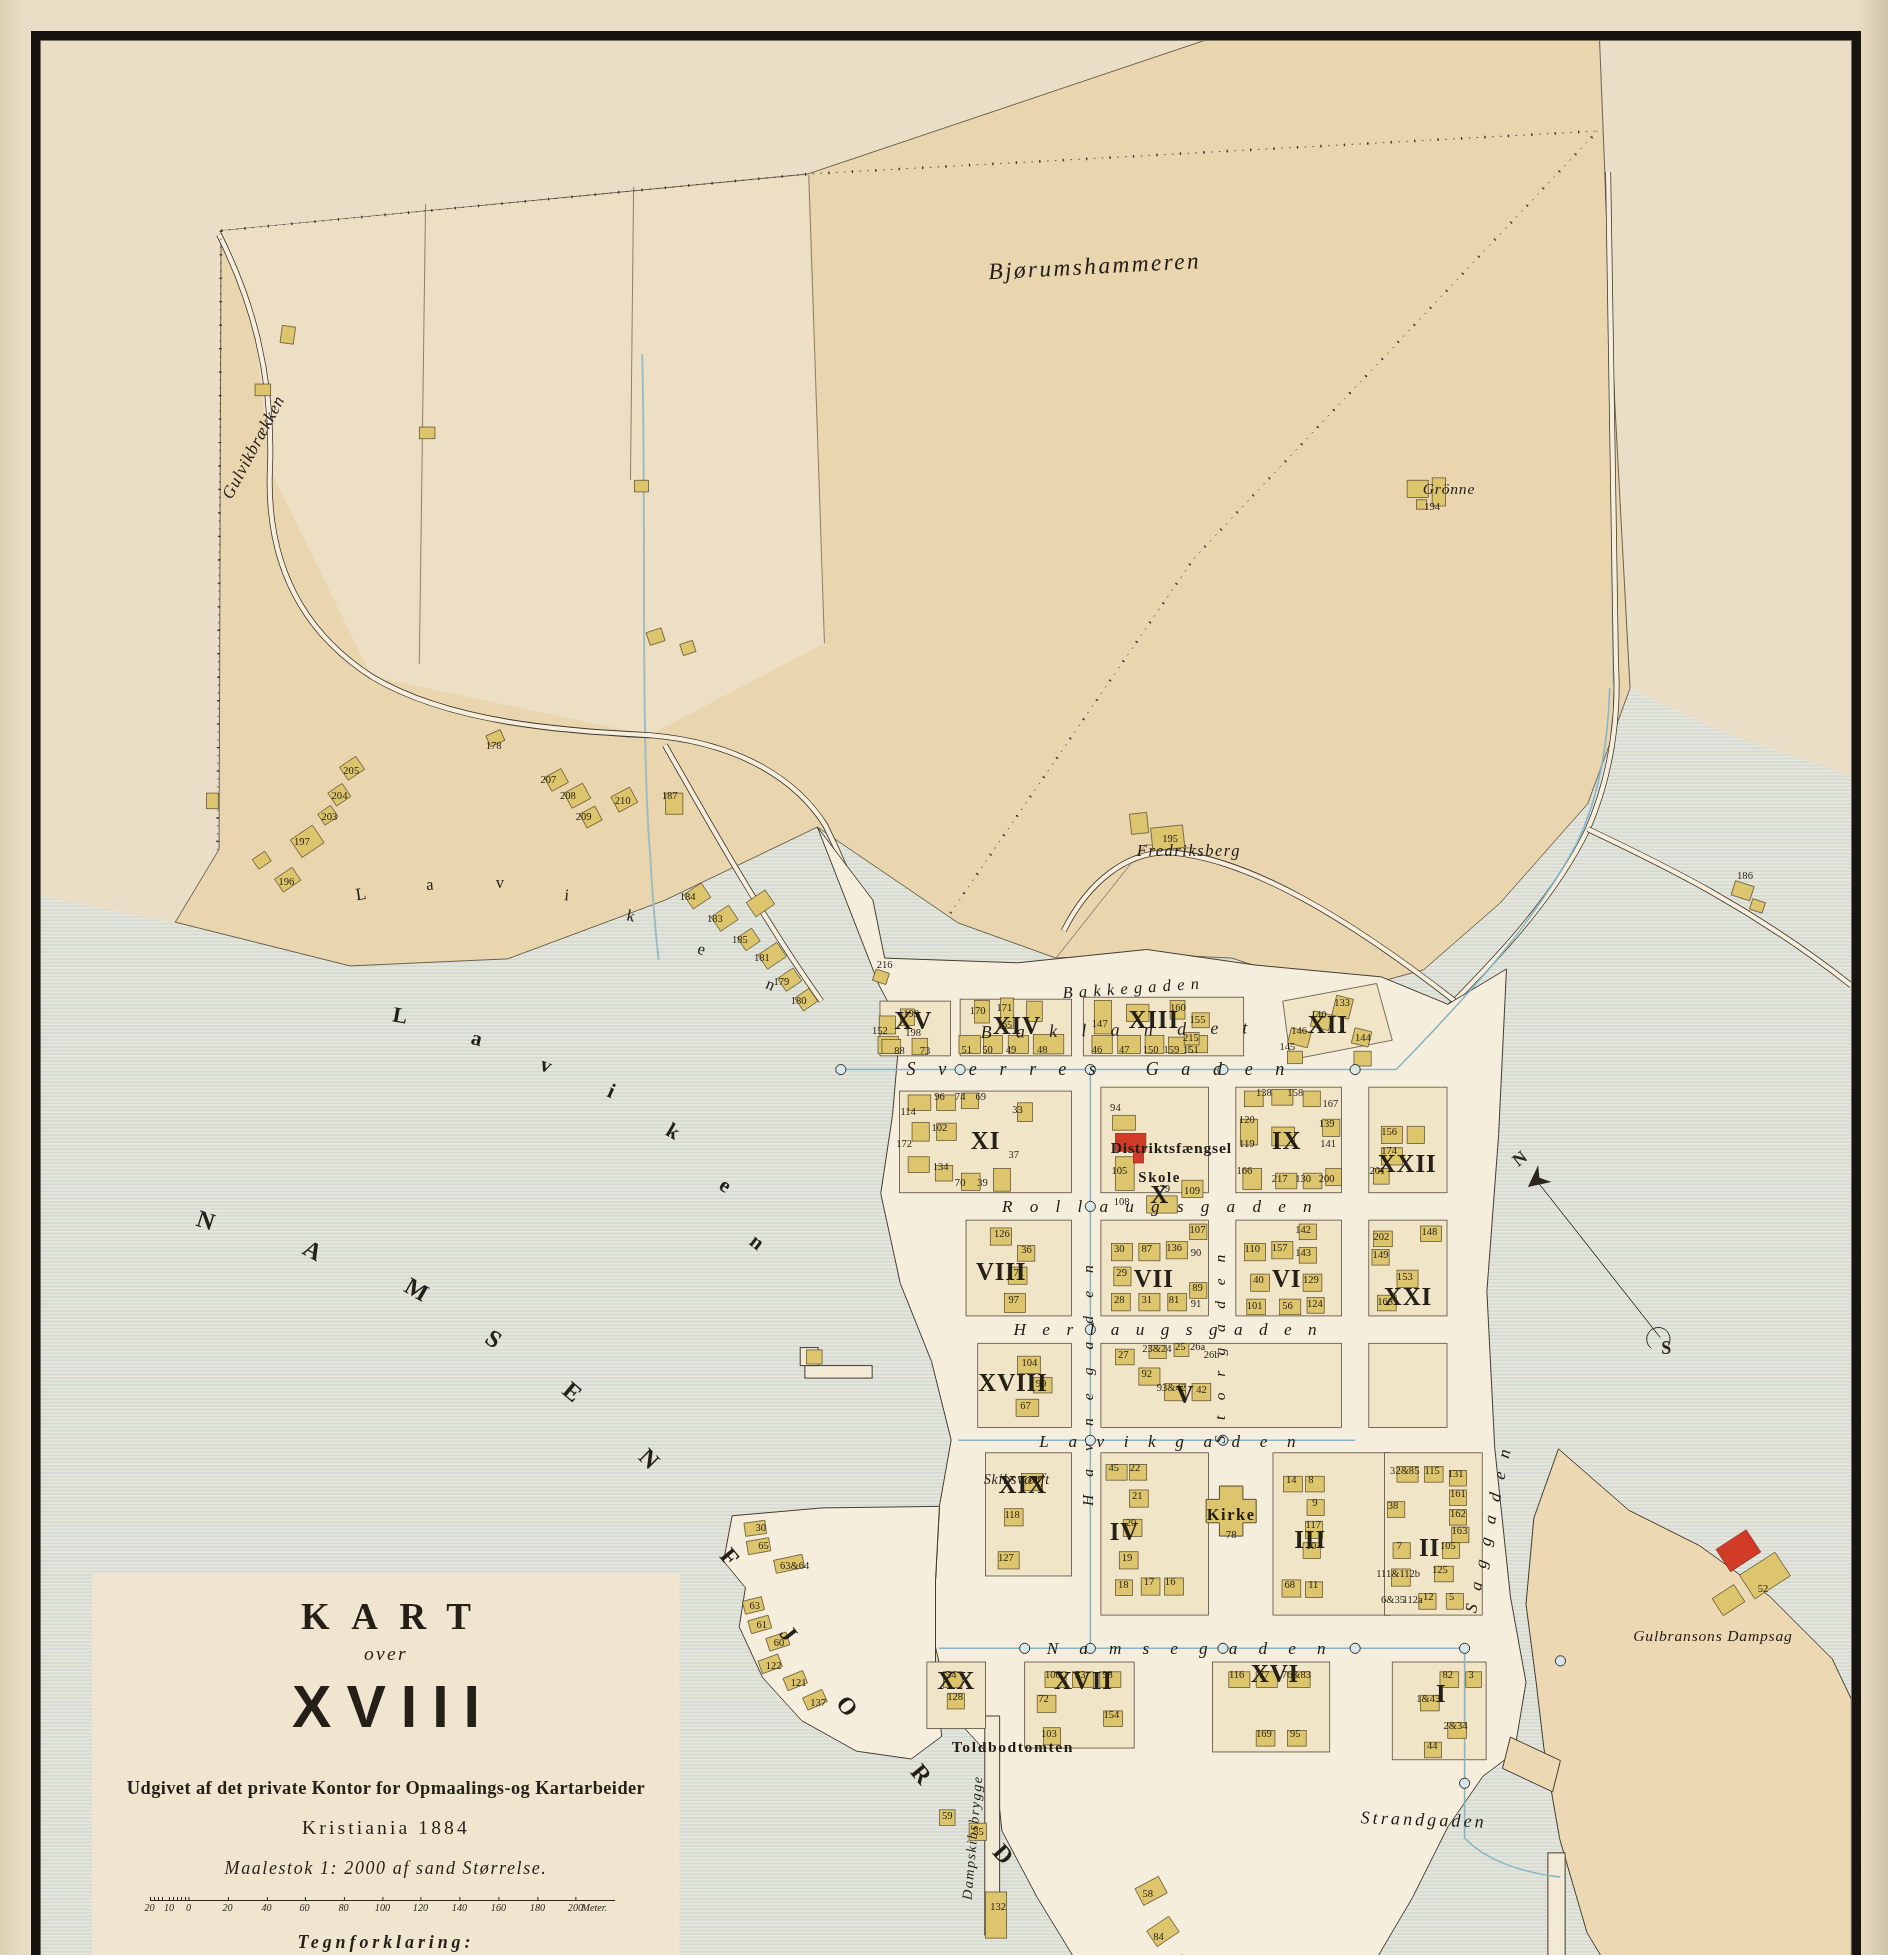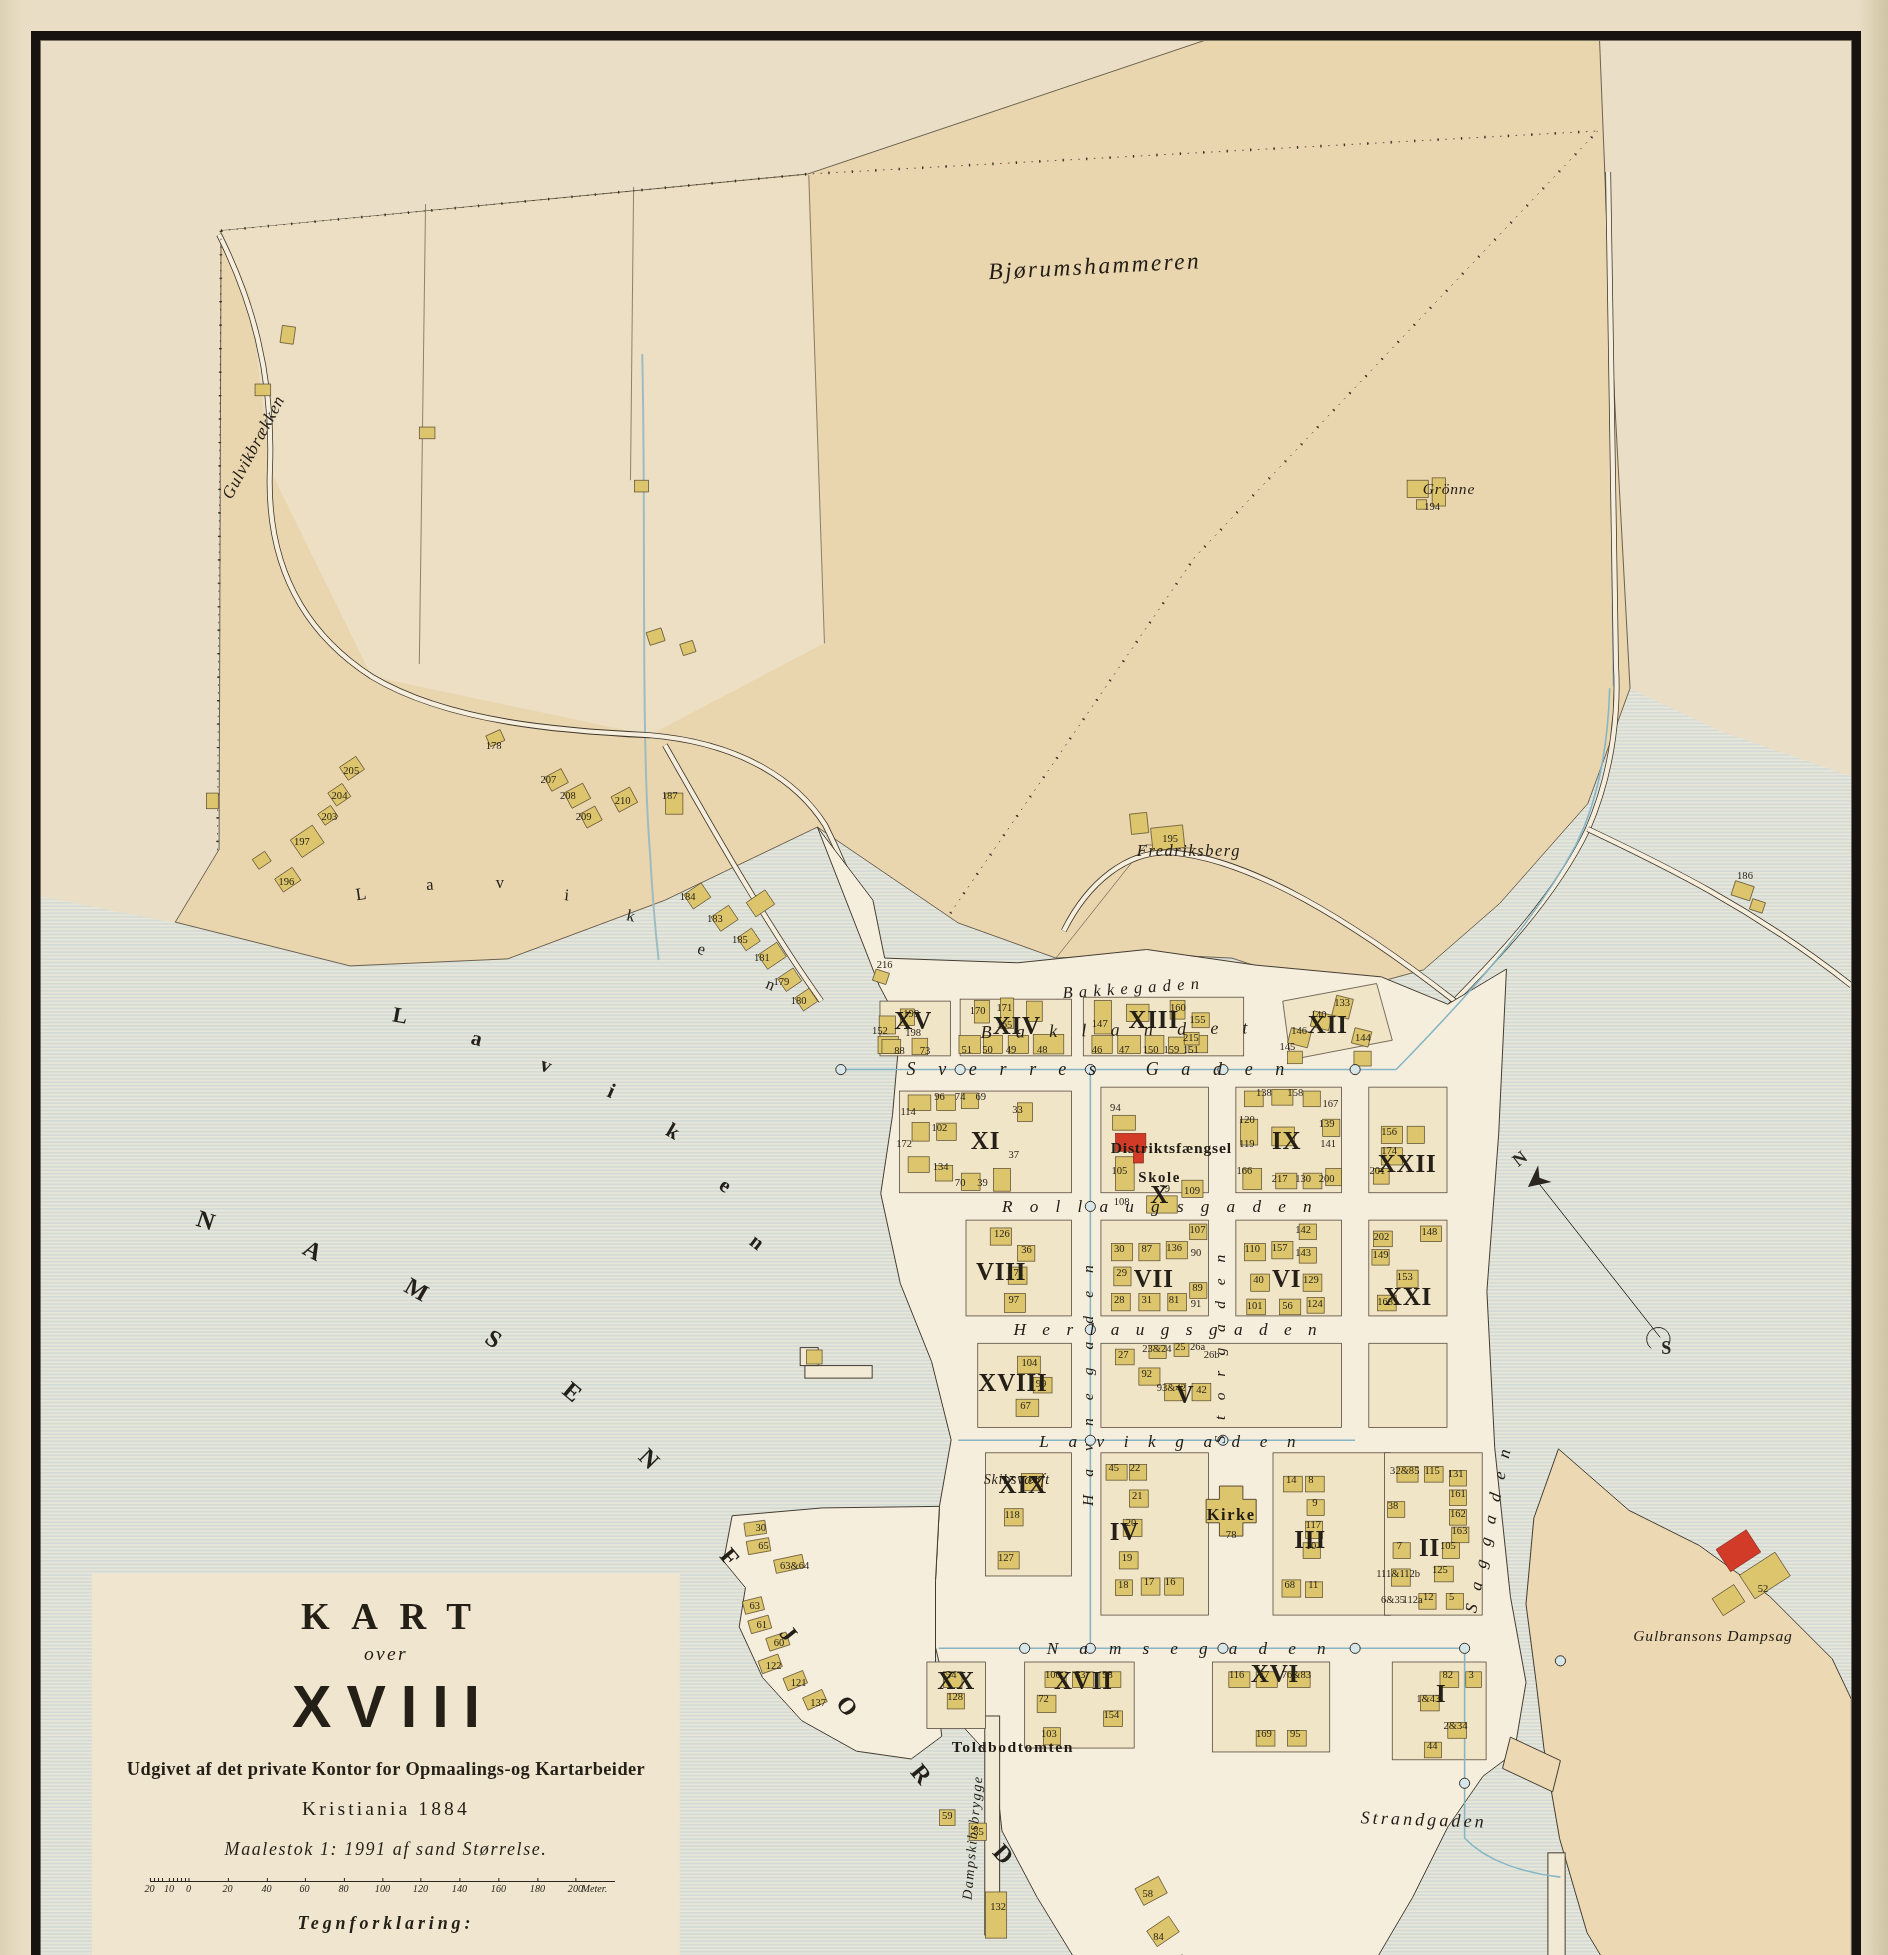--- a/index.html
+++ b/index.html
@@ -55,21 +55,21 @@
   .nsym text{font-weight:bold;font-size:46px;fill:#2c2620;}
 
   
   .titleblock{
     position:absolute;left:92px;top:1574px;width:588px;height:607px;z-index:10;
     background:transparent;text-align:center;color:#241f17;
   }
   .t-kart{font-size:37px;letter-spacing:21.5px;font-weight:bold;margin-top:21px;text-indent:21.5px;}
   .t-over{font-size:19.6px;font-style:italic;margin-top:5px;letter-spacing:2.3px;}
   .t-namsos{font-family:"Liberation Sans","DejaVu Sans",sans-serif;font-size:59px;font-weight:bold;letter-spacing:15px;margin-top:7.8px;text-indent:15px;}
-  .t-pub{font-size:18.4px;font-weight:bold;margin-top:18px;letter-spacing:0.4px;}
+  .t-pub{font-size:18.4px;font-weight:bold;margin-top:37px;letter-spacing:0.4px;}
   .t-place{font-size:19.6px;margin-top:18px;letter-spacing:3.1px;}
   .t-scale{font-size:18px;font-style:italic;margin-top:19.6px;letter-spacing:1.6px;}
   .sbar{position:relative;width:473px;height:23.5px;margin:13.3px auto 0 auto;}
   .sbar .bar{position:absolute;left:0;right:7.8px;top:7px;height:0;border-top:0.8px solid #2c2620;}
   .sbar .hatch{position:absolute;left:0;top:3.9px;width:39px;height:3.5px;
      background:repeating-linear-gradient(90deg,#2c2620 0 0.8px,transparent 0.8px 3.9px);}
   .sbar .tick{position:absolute;top:9.4px;font-size:10.2px;font-style:italic;transform:translateX(-50%);}
   .sbar .tick::before{content:"";position:absolute;left:50%;top:-5.5px;width:0.8px;height:3.9px;background:#2c2620;}
   .sbar .unit{position:absolute;top:9.4px;left:432px;font-size:10.2px;font-style:italic;}
   .t-legendtitle{font-size:18px;letter-spacing:3.9px;margin-top:15.6px;font-weight:bold;font-style:italic;}
@@ -692,21 +692,21 @@
   </svg>
 
   <div class="frame"></div>
 
   <div class="titleblock">
     <div class="t-kart">KART</div>
     <div class="t-over">over</div>
     <div class="t-namsos">XVIII</div>
     <div class="t-pub">Udgivet af det private Kontor for Opmaalings-og Kartarbeider</div>
     <div class="t-place">Kristiania 1884</div>
-    <div class="t-scale">Maalestok 1: 1991 af sand Størrelse.</div>
+    <div class="t-scale">Maalestok 1: 2000 af sand Størrelse.</div>
 
     <div class="sbar">
       <div class="hatch"></div>
       <div class="bar"></div>
       <div>
 
       <span class="tick" style="left: 0px;">20</span>
           <span class="tick" style="left: 19.6px;">10</span>
           <span class="tick" style="left: 39px;">0</span>
           <span class="tick" style="left: 78px;">20</span>

